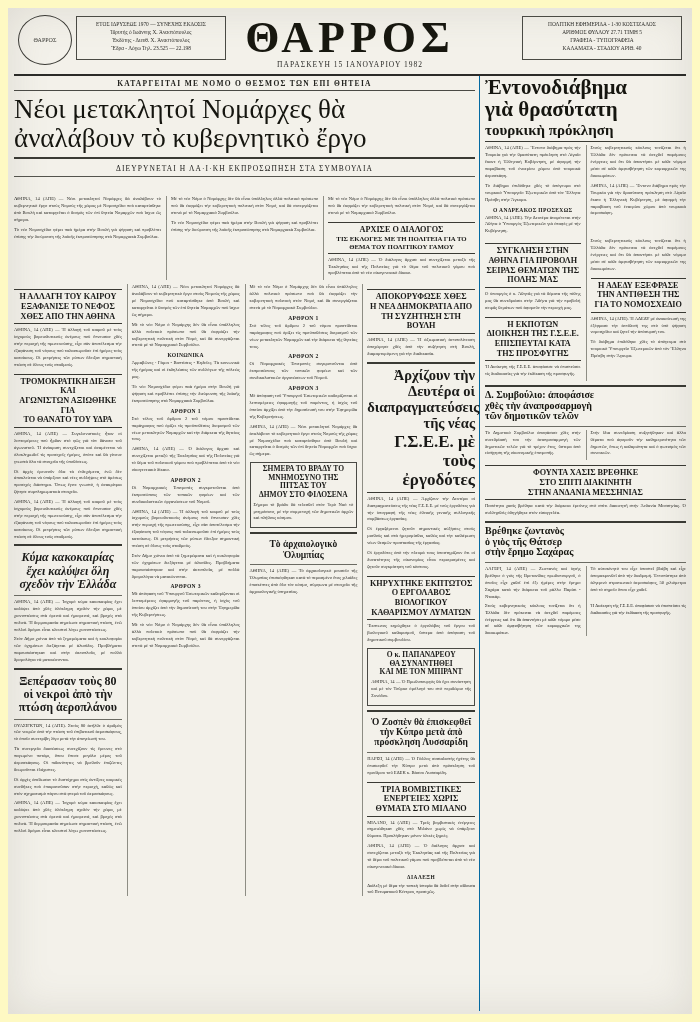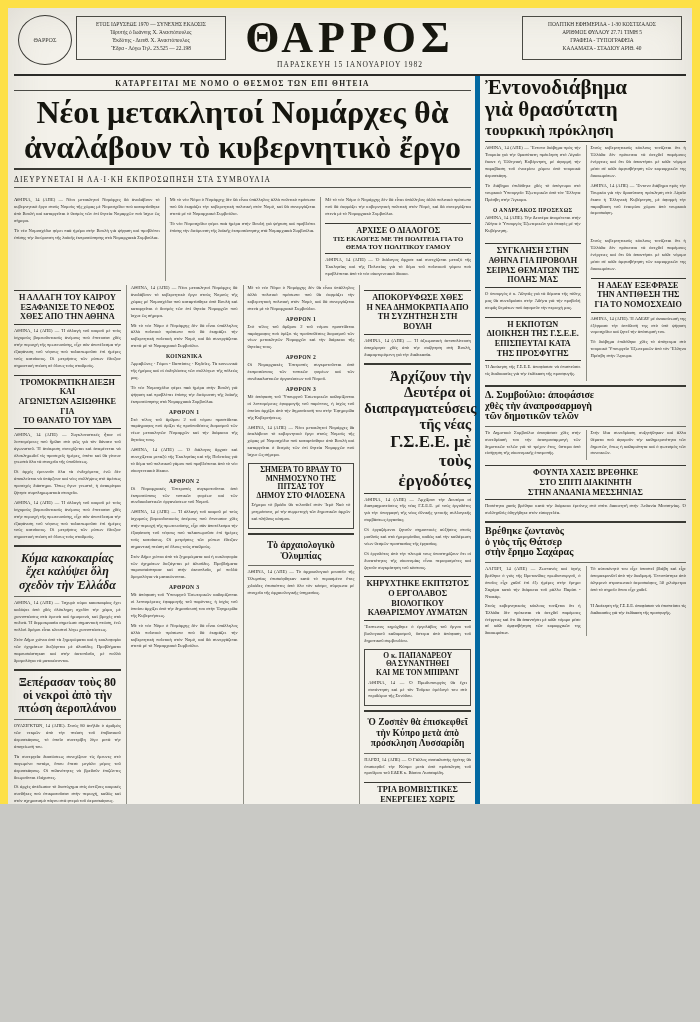--- a/index.html
+++ b/index.html
@@ -3,22 +3,22 @@
 <meta charset="utf-8">
 <style>
   html, body {
     margin: 0;
     padding: 0;
     background: #c9c9c5;
   }
   .page {
     position: relative;
     width: 700px;
-    height: 804px;
-    background: #fde047;
+    height: 1022px;
+    background: #fef9c3;
     overflow: hidden;
     font-family: "Liberation Serif", serif;
     color: #1a1a18;
   }
   .paper {
     position: absolute;
     left: 8px;
     top: 8px;
     width: 684px;
     height: 1006px;
@@ -104,58 +104,58 @@
   
   .body {
     display: flex;
     margin: 0 6px;
     height: 935px;
   }
   .left-zone {
     width: 466px;
     box-sizing: border-box;
     padding-right: 4px;
-    border-right: 5px solid #0369a1;
+    border-right: 1px solid #0369a1;
   }
   .right-zone {
     width: 206px;
     box-sizing: border-box;
     padding-left: 5px;
   }
 
   .kicker {
     text-align: center;
     font-size: 7.5px;
     letter-spacing: 1.3px;
     font-weight: bold;
     padding: 3px 0 2px;
     border-bottom: 1px solid #4a4a45;
     color: #22221e;
   }
   .banner {
-    font-size: 32px;
+    font-size: 27px;
     line-height: 1.08;
-    font-weight: bold;
-    text-align: center;
+    font-weight: normal;
+    text-align: left;
     padding: 4px 0 2px;
     letter-spacing: 0px;
     color: #15150f;
   }
   .banner .l2 { display: block; }
   .rule-thick {
     border-bottom: 2px solid #3a3a34;
     margin: 2px 0 3px;
   }
   .subkicker {
-    text-align: left;
+    text-align: center;
     font-size: 7.5px;
     letter-spacing: 1.1px;
     padding: 2px 0 3px;
     border-bottom: 1px solid #54544d;
-    margin-bottom: 9px;
+    margin-bottom: 19px;
   }
 
   .cols {
     display: flex;
     gap: 5px;
   }
   .col {
     flex: 1 1 0;
     min-width: 0;
   }

